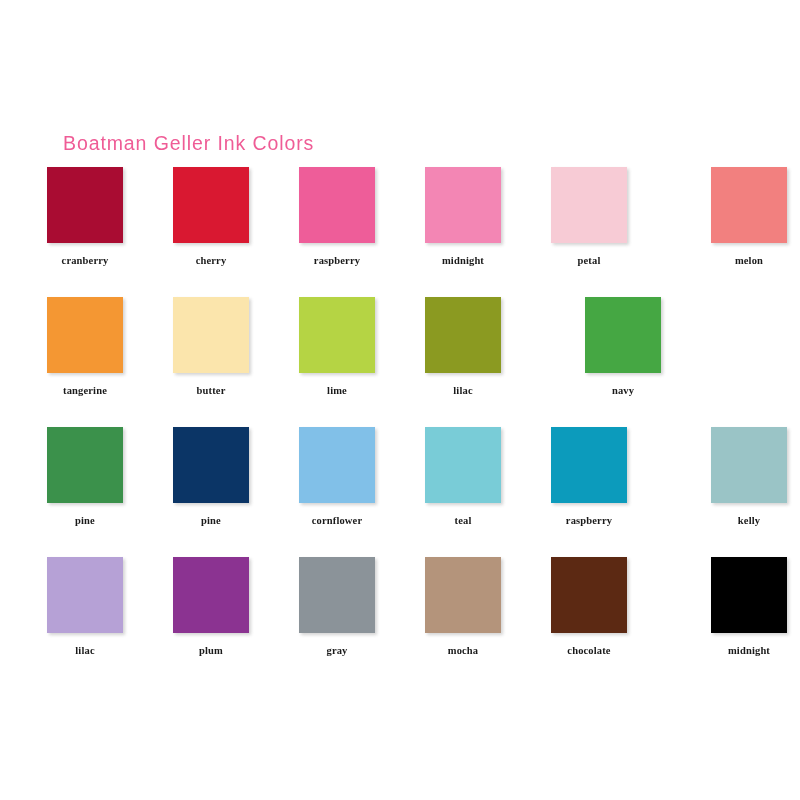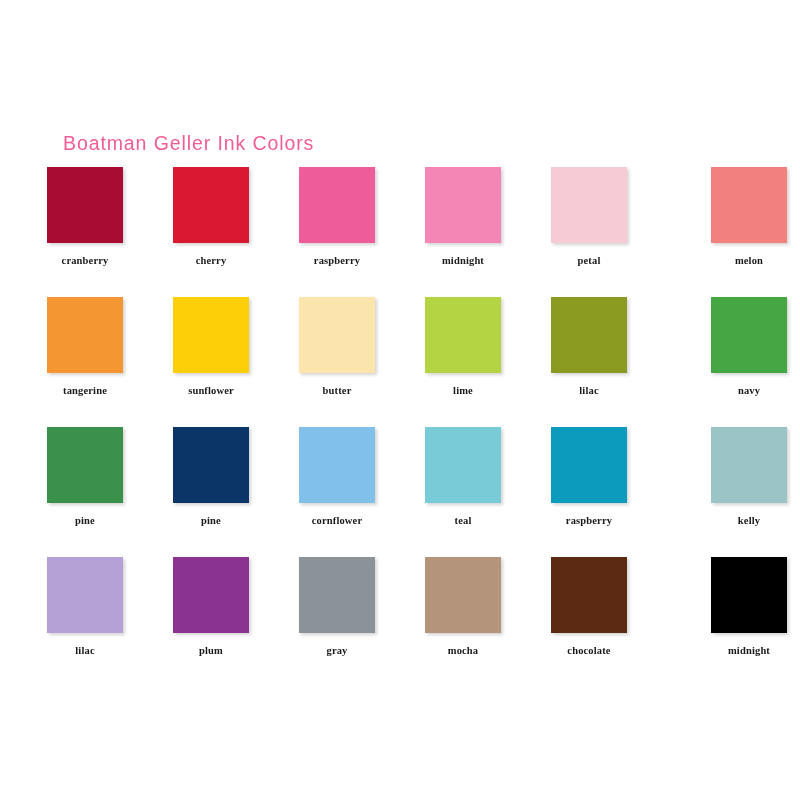--- a/index.html
+++ b/index.html
@@ -122,24 +122,20 @@
           <div class="swatch-chip" style="background-color: rgb(242, 128, 127);"></div>
           <span class="swatch-label">melon</span>
         </div>
       </div>
       <div class="swatch-row">
         <div class="swatch-cell">
           <div class="swatch-chip" style="background-color: rgb(244, 151, 51);"></div>
           <span class="swatch-label">tangerine</span>
         </div>
         <div class="swatch-cell">
-          <div class="swatch-chip" style="background-color: rgb(253, 207, 8);"></div>
-          <span class="swatch-label">sunflower</span>
-        </div>
-        <div class="swatch-cell">
           <div class="swatch-chip" style="background-color: rgb(251, 229, 172);"></div>
           <span class="swatch-label">butter</span>
         </div>
         <div class="swatch-cell">
           <div class="swatch-chip" style="background-color: rgb(181, 212, 68);"></div>
           <span class="swatch-label">lime</span>
         </div>
         <div class="swatch-cell">
           <div class="swatch-chip" style="background-color: rgb(139, 154, 33);"></div>
           <span class="swatch-label">lilac</span>

